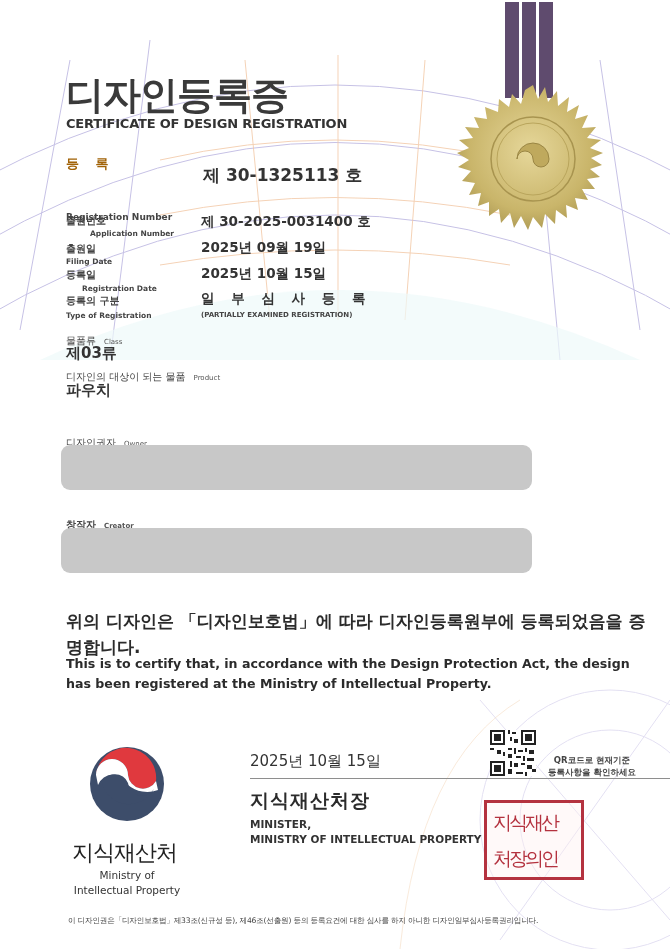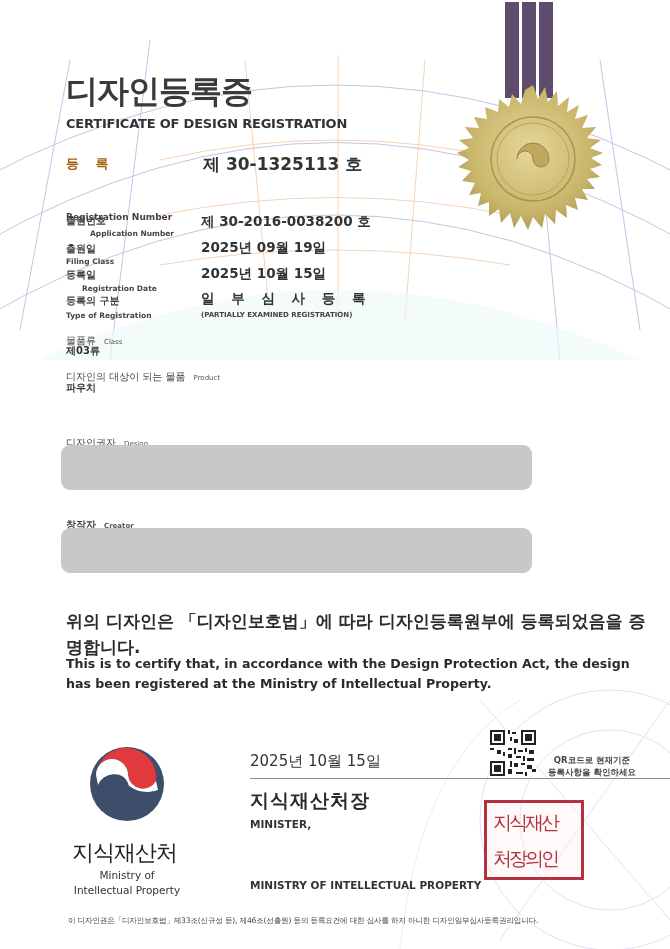--- a/index.html
+++ b/index.html
@@ -3,47 +3,47 @@
 <meta charset="utf-8">
 <style>
   * { box-sizing: border-box; margin: 0; padding: 0; }
   html, body { width: 670px; height: 949px; overflow: hidden; background: #ffffff; }
   body { position: relative; font-family: "DejaVu Sans", "Liberation Sans", sans-serif; color: #2a2a2a; }
 
   .bg { position: absolute; left: 0; top: 0; width: 670px; height: 949px; pointer-events: none; }
 
   .abs { position: absolute; white-space: nowrap; }
 
-  .title-ko { left: 66px; top: 70px; font-size: 32px; font-weight: bold; color: #3a3a3a; letter-spacing: -1px; }
+  .title-ko { left: 66px; top: 70px; font-size: 38px; font-weight: bold; color: #3a3a3a; letter-spacing: -1px; }
   .title-en { left: 66px; top: 116px; font-size: 13px; font-weight: bold; color: #333; letter-spacing: -0.2px; text-align: right; }
 
   .reg-label-ko { left: 66px; top: 155px; font-size: 13px; font-weight: bold; color: #a16207; letter-spacing: 6px; }
   .reg-label-en { left: 66px; top: 180px; font-size: 9px; font-weight: bold; color: #444; margin-top: 32px; }
-  .reg-value { left: 203px; top: 153px; font-size: 17px; font-weight: bold; color: #333; }
+  .reg-value { left: 203px; top: 164px; font-size: 17px; font-weight: bold; color: #333; }
 
   .lbl-ko { font-size: 10px; font-weight: bold; color: #444; }
   .lbl-en { font-size: 7.5px; font-weight: bold; color: #444; }
   .val { font-size: 13.5px; font-weight: bold; color: #333; }
   .val-spaced { letter-spacing: 6px; }
   .val-sub { font-size: 7px; font-weight: bold; color: #444; }
 
   .sec-ko { font-size: 10px; color: #444; }
   .sec-en { font-size: 7px; color: #555; margin-left: 8px; }
-  .sec-val { font-size: 10px; font-weight: bold; color: #333; }
+  .sec-val { font-size: 15px; font-weight: bold; color: #333; }
 
   .redact { position: absolute; left: 61px; width: 471px; height: 45px; background: #c8c8c8; border-radius: 9px; }
 
   .cert-ko { left: 66px; top: 608px; font-size: 17px; font-weight: bold; color: #2b2b2b; line-height: 26px; white-space: normal; width: 580px; }
   .cert-en { left: 66px; top: 654px; font-size: 12.6px; font-weight: bold; color: #2b2b2b; line-height: 20px; white-space: normal; width: 590px; }
 
   .date-bottom { left: 250px; top: 752px; font-size: 15px; color: #333; }
   .sign-line { position: absolute; left: 250px; top: 778px; width: 420px; height: 1px; background: #8e8e8e; }
   .minister-ko { left: 250px; top: 788px; font-size: 19px; font-weight: bold; color: #2b2b2b; letter-spacing: 1px; }
   .minister-en1 { left: 250px; top: 818px; font-size: 10.5px; font-weight: bold; color: #333; }
-  .minister-en2 { left: 250px; top: 833px; font-size: 10.5px; font-weight: bold; color: #333; margin-top: 46px; }
+  .minister-en2 { left: 250px; top: 833px; font-size: 10.5px; font-weight: bold; color: #333; }
 
   .qr { position: absolute; left: 490px; top: 730px; width: 46px; height: 46px; }
   .qr-text { left: 548px; top: 754px; font-size: 8.5px; font-weight: bold; color: #444; line-height: 12px; text-align: center; }
 
   .stamp { position: absolute; left: 484px; top: 800px; width: 100px; height: 80px; border: 3px solid #b4323f; background: rgba(255,240,240,0.4); }
   .stamp-text { position: absolute; left: 3px; top: 1px; width: 70px; font-size: 19px; line-height: 36px; color: #b4323f; letter-spacing: -3px; text-align: center; white-space: normal; font-weight: normal; }
 
   .emblem { position: absolute; left: 88px; top: 745px; width: 78px; height: 78px; }
   .kipo-ko { left: 72px; top: 838px; font-size: 22px; color: #222; letter-spacing: -1px; }
   .kipo-en { left: 65px; top: 868px; width: 124px; text-align: center; font-size: 10.5px; color: #333; line-height: 15px; white-space: normal; }
@@ -105,24 +105,24 @@
 
 <div class="abs title-ko">디자인등록증</div>
 <div class="abs title-en">CERTIFICATE OF DESIGN REGISTRATION</div>
 
 <div class="abs reg-label-ko">등 록</div>
 <div class="abs reg-label-en">Registration Number</div>
 <div class="abs reg-value">제 30-1325113 호</div>
 
 <div class="abs lbl-ko" style="left:66px; top:214px;">출원번호</div>
 <div class="abs lbl-en" style="left:66px; top:229px;margin-left:24px;">Application Number</div>
-<div class="abs val" style="left:201px; top:213px;">제 30-2016-0038200 호</div>
+<div class="abs val" style="left:201px; top:213px;">제 30-2025-0031400 호</div>
 
 <div class="abs lbl-ko" style="left:66px; top:242px;">출원일</div>
-<div class="abs lbl-en" style="left:66px; top:257px;">Filing Class</div>
+<div class="abs lbl-en" style="left:66px; top:257px;">Filing Date</div>
 <div class="abs val" style="left:201px; top:239px;">2025년 09월 19일</div>
 
 <div class="abs lbl-ko" style="left:66px; top:268px;">등록일</div>
 <div class="abs lbl-en" style="left:66px; top:284px;padding-left:16px;">Registration Date</div>
 <div class="abs val" style="left:201px; top:265px;">2025년 10월 15일</div>
 
 <div class="abs lbl-ko" style="left:66px; top:294px;">등록의 구분</div>
 <div class="abs lbl-en" style="left:66px; top:311px;">Type of Registration</div>
 <div class="abs val val-spaced" style="left:201px; top:290px;">일 부 심 사 등 록</div>
 <div class="abs val-sub" style="left:201px; top:311px;">(PARTIALLY EXAMINED REGISTRATION)</div>
@@ -130,21 +130,21 @@
 <div class="abs" style="left:66px; top:329px;">
   <span class="sec-ko">물품류</span><span class="sec-en">Class</span>
 </div>
 <div class="abs sec-val" style="left:66px; top:344px;">제03류</div>
 <div class="abs" style="left:66px; top:365px;">
   <span class="sec-ko">디자인의 대상이 되는 물품</span><span class="sec-en">Product</span>
 </div>
 <div class="abs sec-val" style="left:66px; top:381px;">파우치</div>
 
 <div class="abs" style="left:66px; top:431px;">
-  <span class="sec-ko">디자인권자</span><span class="sec-en">Design</span>
+  <span class="sec-ko">디자인권자</span><span class="sec-en">Owner</span>
 </div>
 <div class="redact" style="top:445px;"></div>
 
 <div class="abs" style="left:66px; top:513px;font-weight:bold;">
   <span class="sec-ko">창작자</span><span class="sec-en">Creator</span>
 </div>
 <div class="redact" style="top:528px;"></div>
 
 <div class="abs cert-ko">위의 디자인은 「디자인보호법」에 따라 디자인등록원부에 등록되었음을 증명합니다.</div>
 <div class="abs cert-en">This is to certify that, in accordance with the Design Protection Act, the design has been registered at the Ministry of Intellectual Property.</div>

